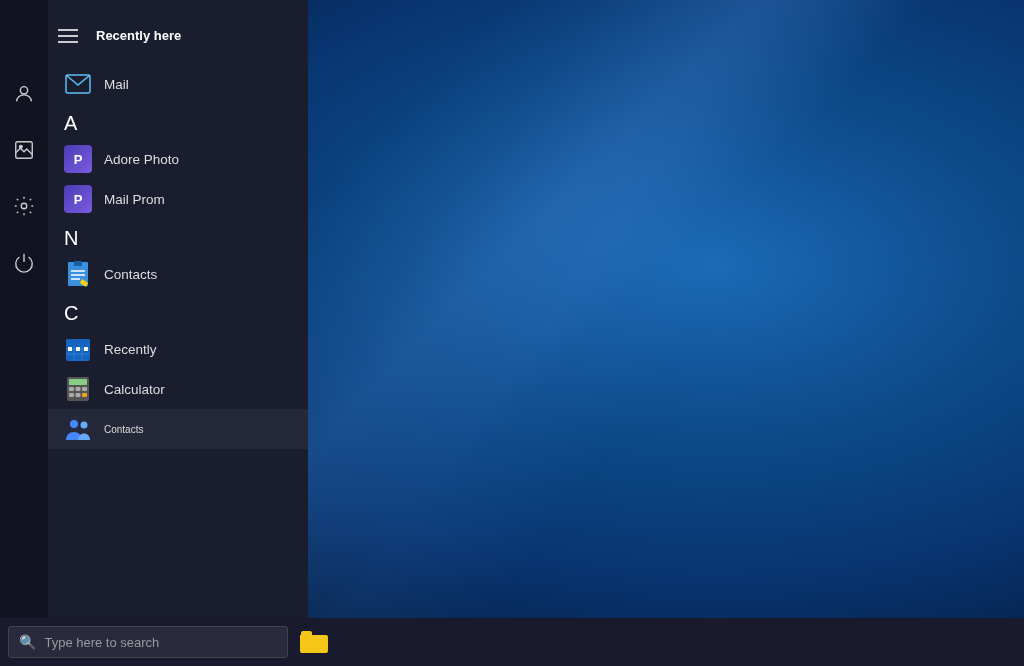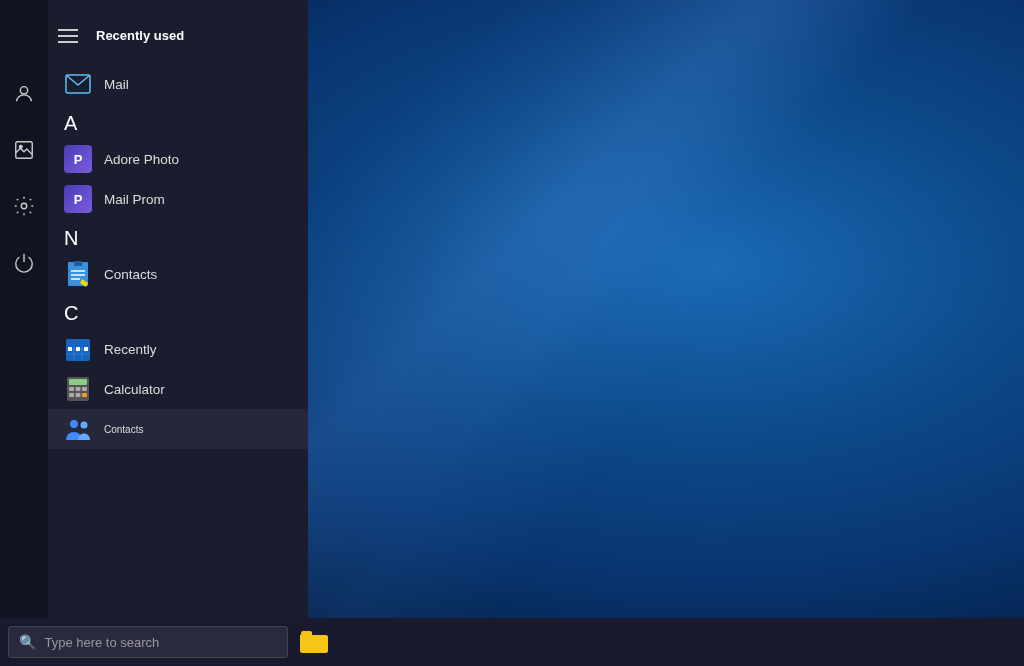--- a/index.html
+++ b/index.html
@@ -263,21 +263,21 @@
   <div style="display: flex; flex-direction: column; margin-left: 48px; height: 100%;">
 
     <div style="display: flex; align-items: center; padding: 10px 0 6px 0;">
       <div class="hamburger" style="margin-left:0; width:40px;">
         <svg width="20" height="16" viewBox="0 0 20 16">
           <line x1="0" y1="2" x2="20" y2="2" stroke="#ccc" stroke-width="2"></line>
           <line x1="0" y1="8" x2="20" y2="8" stroke="#ccc" stroke-width="2"></line>
           <line x1="0" y1="14" x2="20" y2="14" stroke="#ccc" stroke-width="2"></line>
         </svg>
       </div>
-      <div class="section-header" style="padding-left: 8px; margin-top: 0;">Recently used</div>
+      <div class="section-header" style="padding-left: 8px; margin-top: 0;">Recently here</div>
     </div>
 
     <div class="app-item">
       <div class="app-icon icon-mail">
         <svg width="26" height="20" viewBox="0 0 26 20">
           <rect x="1" y="1" width="24" height="18" rx="2" fill="none" stroke="#5bc0f8" stroke-width="1.5"></rect>
           <polyline points="1,1 13,11 25,1" fill="none" stroke="#5bc0f8" stroke-width="1.5"></polyline>
         </svg>
       </div>
       <span>Mail</span>

